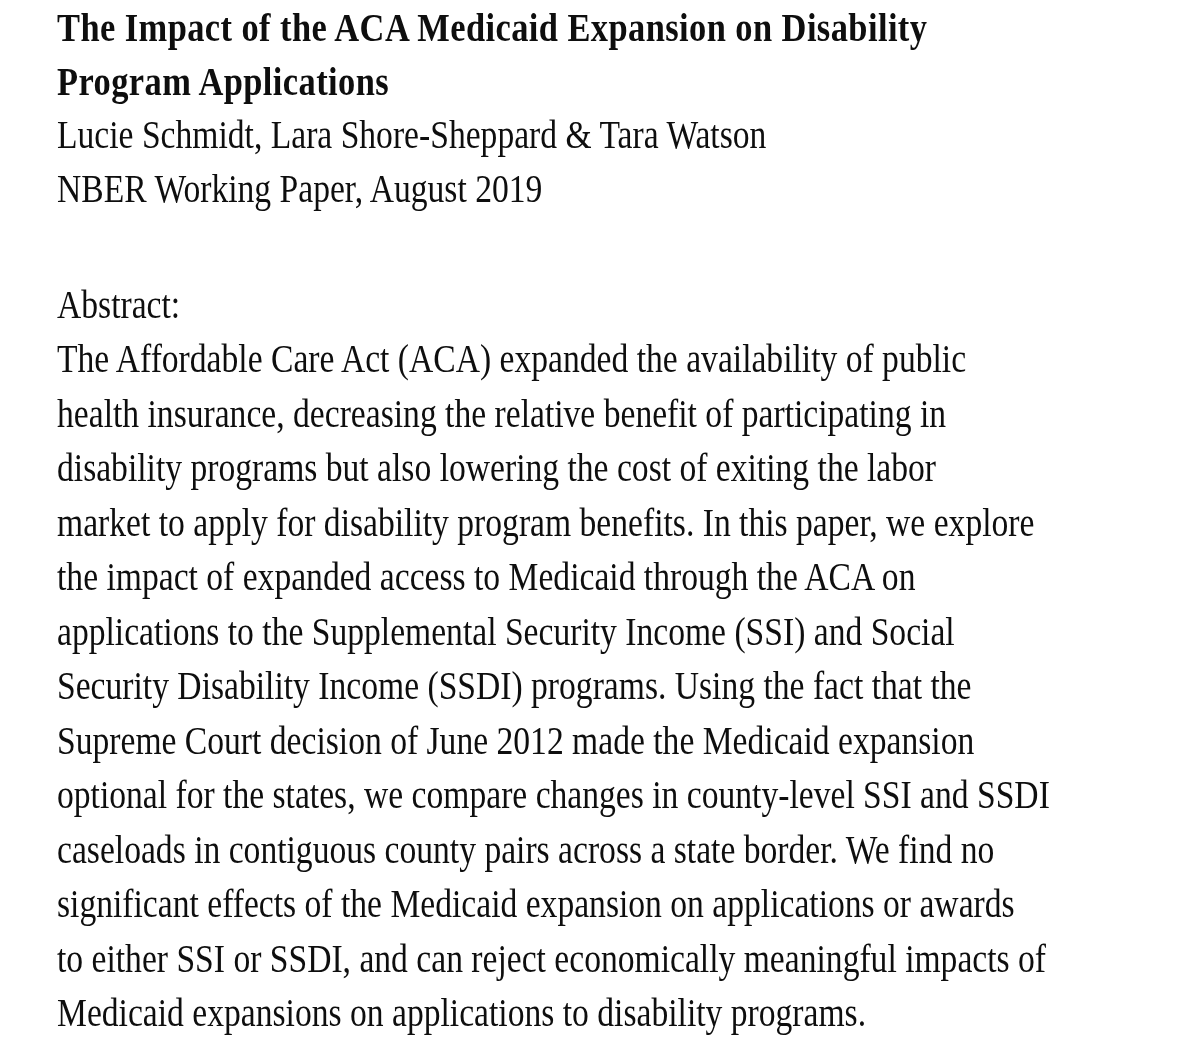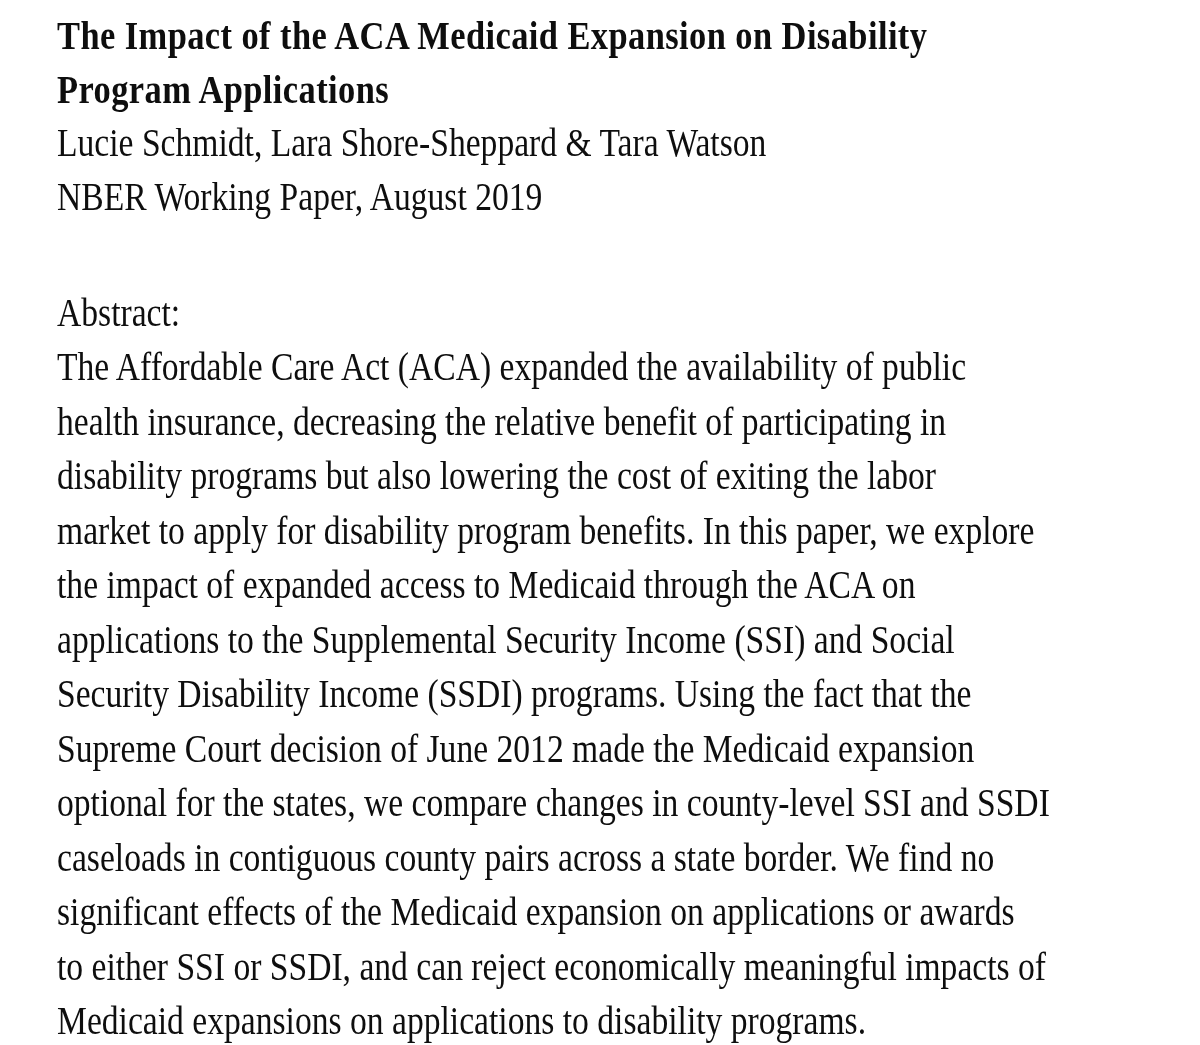--- a/index.html
+++ b/index.html
@@ -11,21 +11,21 @@
     height: 1045px;
     background: #ffffff;
     overflow: hidden;
     font-family: "Liberation Serif", "DejaVu Serif", serif;
     color: #0e0e0e;
   }
   .page {
     box-sizing: border-box;
     width: 1200px;
     height: 1045px;
-    padding: 8px 40px 0 57px;
+    padding: 0 40px 0 57px;
   }
   
   .text-block {
     transform: scaleX(0.84);
     transform-origin: top left;
     white-space: nowrap;
   }
   .title {
     font-size: 41px;
     line-height: 54px;

